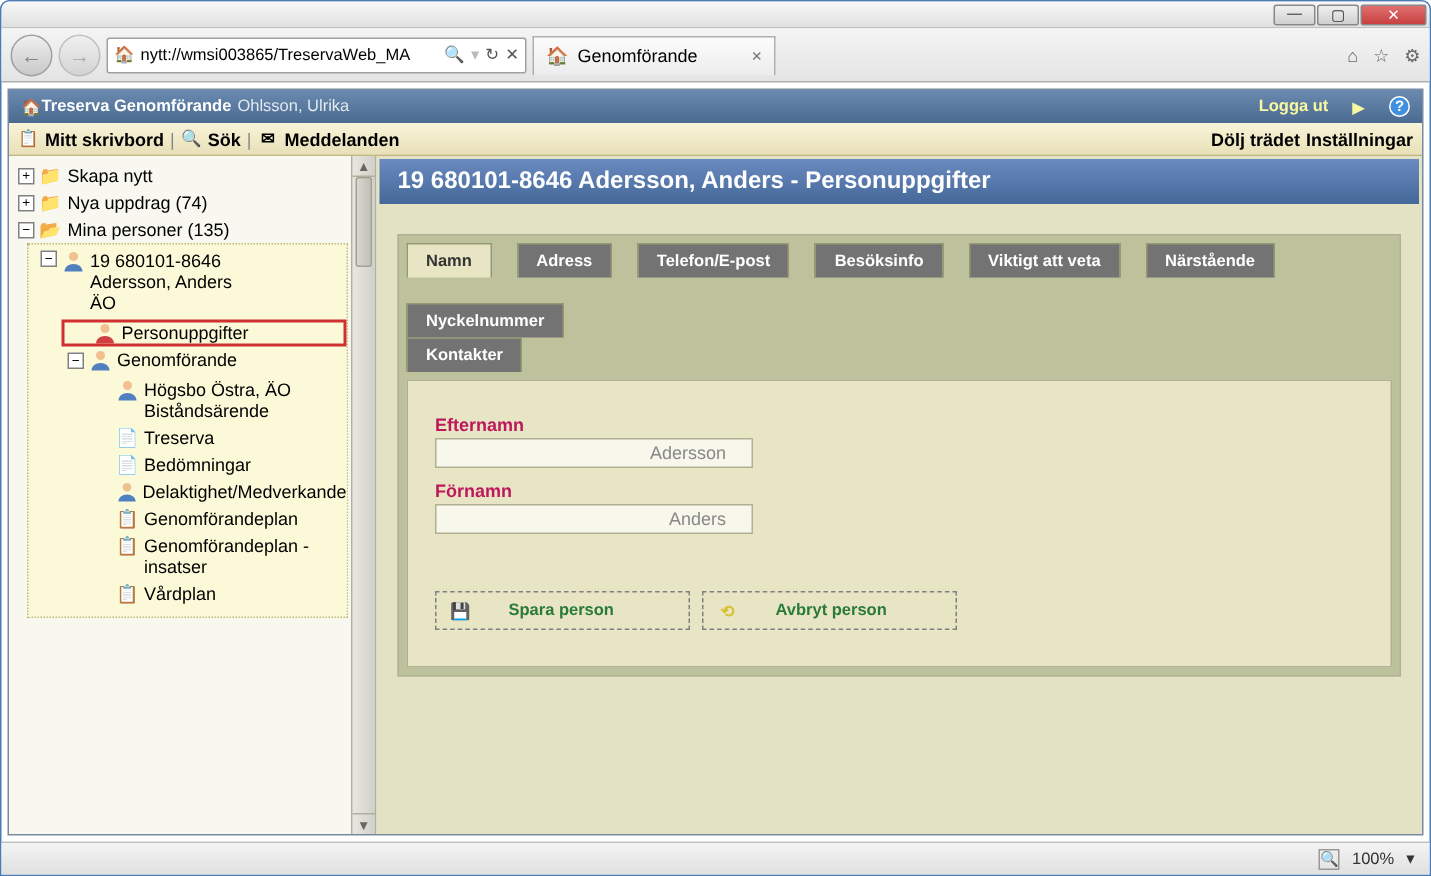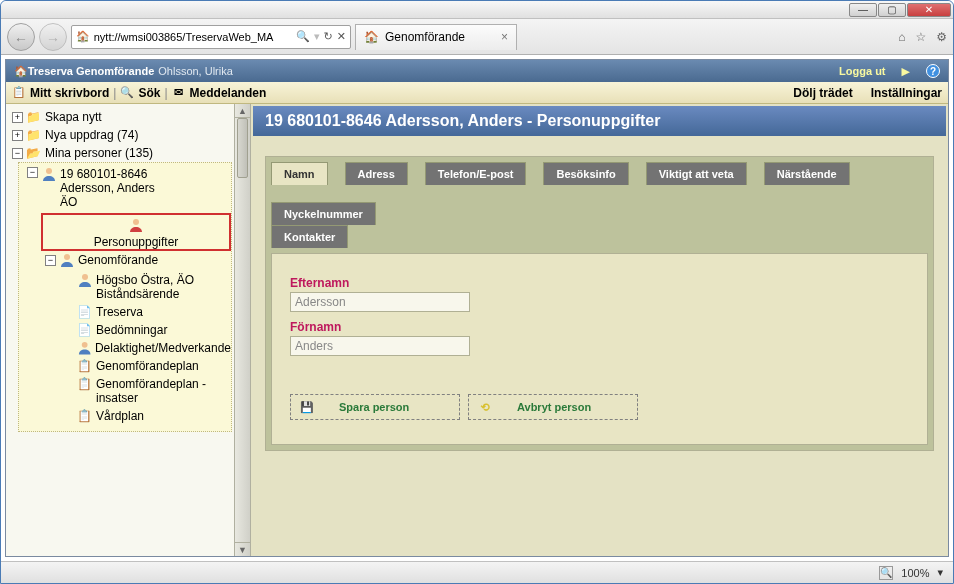--- a/index.html
+++ b/index.html
@@ -24,21 +24,21 @@
 .app { flex: 1; margin: 4px; border: 1px solid #7a8aa0; display: flex; flex-direction: column; min-height: 0; }
 .appheader { height: 22px; background: linear-gradient(to bottom, #6a8ab0, #4a6a90); color: #fff; display: flex; align-items: center; padding: 0 8px; font-size: 11px; }
 .appheader .title { font-weight: bold; }
 .appheader .user { margin-left: 4px; color: #e0e8f0; font-weight: normal;}
 .appheader .right { margin-left: auto; display: flex; gap: 16px; align-items: center; font-size: 11px; }
 .appheader .logout { color: #f8f8a0; font-weight: bold; }
 .helpicon { width: 14px; height: 14px; border-radius: 50%; background: #4090e0; color: #fff; display: flex; align-items: center; justify-content: center; font-size: 10px; font-weight: bold; border: 1px solid #fff; }
 
 .apptoolbar { height: 22px; background: linear-gradient(to bottom, #f8f4d8, #e8e0b8); border-bottom: 1px solid #c0b880; display: flex; align-items: center; padding: 0 6px; gap: 4px; font-size: 12px; font-weight: bold; color: #000; }
 .apptoolbar .sep { color: #888; font-weight: normal; }
-.apptoolbar .rt { margin-left: auto; display: flex; gap: 18px; }
+.apptoolbar .rt { margin-left: auto; display: flex; gap: 4px; }
 .apptoolbar .tbicon { width: 14px; height: 14px; display: inline-flex; align-items: center; justify-content: center; font-size: 11px; }
 
 .appbody { flex: 1; display: flex; min-height: 0; }
 
 
 .treewrap { width: 245px; background: #f8f8f0; border-right: 1px solid #b0b0a0; display: flex; }
 .tree { flex: 1; padding: 4px 2px; overflow-y: auto; font-size: 12px; }
 .treescroll { width: 16px; background: linear-gradient(to right,#e8e8e0,#d0d0c8); border-left:1px solid #b0b0a0; position: relative; }
 .treescroll .thumb { position: absolute; top: 14px; left: 2px; right: 2px; height: 60px; background: linear-gradient(to right,#d8d8d0,#c0c0b8); border:1px solid #a0a090; border-radius:2px; }
 .treescroll .arr { position:absolute; left:0; right:0; height:14px; display:flex; align-items:center; justify-content:center; color:#666; font-size:9px; }
@@ -47,34 +47,34 @@
 
 .node { display: flex; align-items: center; padding: 2px 0 2px 4px; gap: 3px; white-space: nowrap; }
 .node .exp { width: 11px; height: 11px; border: 1px solid #808080; background: #fff; display: flex; align-items: center; justify-content: center; font-size: 9px; line-height: 1; color: #000; }
 .node .noexp { width: 11px; }
 .node .ficon { width: 16px; height: 14px; display: inline-flex; align-items:center; justify-content:center; font-size:12px; }
 .folder-icon { color: #d8b030; }
 .folder-open-icon { color: #e0c050; }
 .doc-icon { color:#6090d0; }
 .children { background: #fbf9d7; border: 1px dotted #c0b880; margin-left: 10px; padding-left: 4px; padding-top:2px; padding-bottom:2px; }
 .children .children { border: none; margin-left: 14px; }
-.selected { border: 2px solid #d03030; padding: 0px 16px; margin-left: 0; flex-direction: column; }
+.selected { border: 2px solid #d03030; padding: 0px 5px; margin-left: 0; }
 
 
 .content { flex: 1; background: #e4e2c4; display: flex; flex-direction: column; }
 .pagehdr { background: linear-gradient(to bottom, #6a8ac0, #446898); color: #fff; font-size: 16px; font-weight: bold; padding: 6px 12px; margin: 2px; }
 .contentbody { flex:1; padding: 18px 14px 14px 14px; }
 .panel { border: 1px solid #b0b094; background: #bdc29c; padding: 0; }
 .tabsrow { display: flex; flex-wrap: wrap; gap: 17px; padding: 5px 5px 0 5px; }
 .ptab { background: #737373; color: #fff; font-size: 11px; font-weight: bold; padding: 5px 12px; border: 1px solid #949974; border-bottom: none; }
 .ptab.active { background: #e8e5c4; color: #333; }
 .tabsrow2 { display:flex; gap:5px; padding:0 5px 5px 5px; }
 .formarea { background: #e8e5c4; margin: 0 5px 5px 5px; padding: 14px 18px 24px 18px; border: 1px solid #b0b094; }
 .flabel { font-size: 12px; font-weight: bold; color: #be185d; margin-top: 8px; }
-.finput { width: 180px; border: 1px solid #b0b094; background:#f8f7ec; padding: 2px 4px; font-size: 12px; color: #888; margin-top: 2px; }
+.finput { width: 212px; border: 1px solid #b0b094; background:#f8f7ec; padding: 2px 17px; font-size: 12px; color: #888; margin-top: 2px; text-align: right; }
 .btnrow { display: flex; gap: 8px; margin-top: 38px; }
 .actbtn { width: 170px; border: 1px dashed #808080; background: #e8e5c4; padding: 4px 8px; display: flex; align-items: center; gap: 24px; font-size: 11px; font-weight: bold; color: #2a7a3a; }
 .actbtn .bicon { width:16px; height:16px; display:flex; align-items:center; justify-content:center; }
 
 
 .statusbar { height: 22px; background: linear-gradient(to bottom,#f4f4f4,#e0e0e0); border-top:1px solid #c0c0c0; display:flex; align-items:center; justify-content:flex-end; padding:0 10px; gap:8px; font-size:11px; color:#333; }
 .zoomg { width:14px;height:14px;border:1px solid #999;display:flex;align-items:center;justify-content:center; font-size:10px; }
 
 svg.personSvg circle{fill:#f0c090;}
 svg.personSvg path{fill:#5080c0;}

